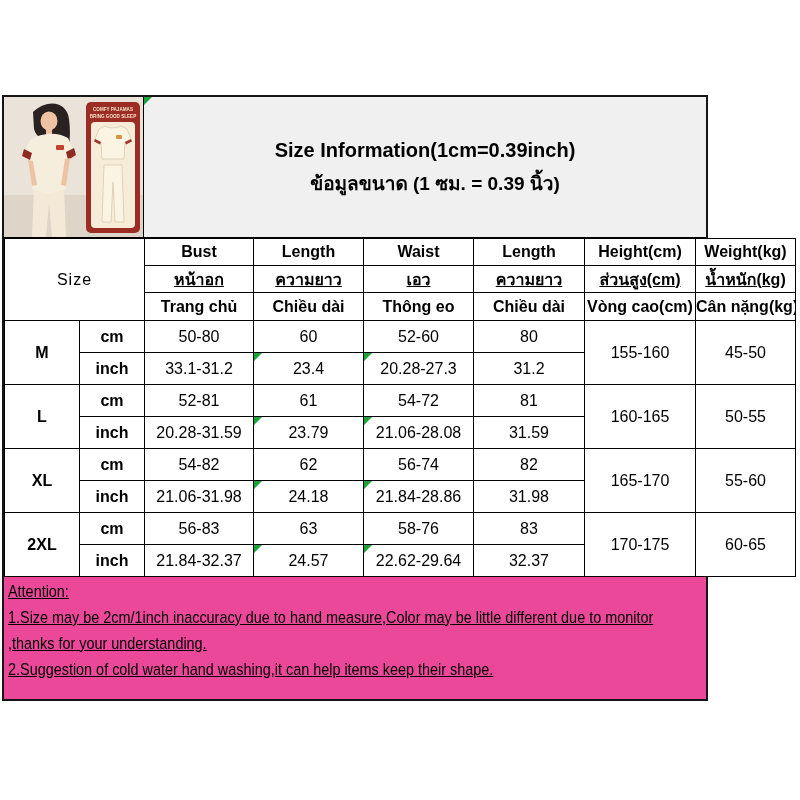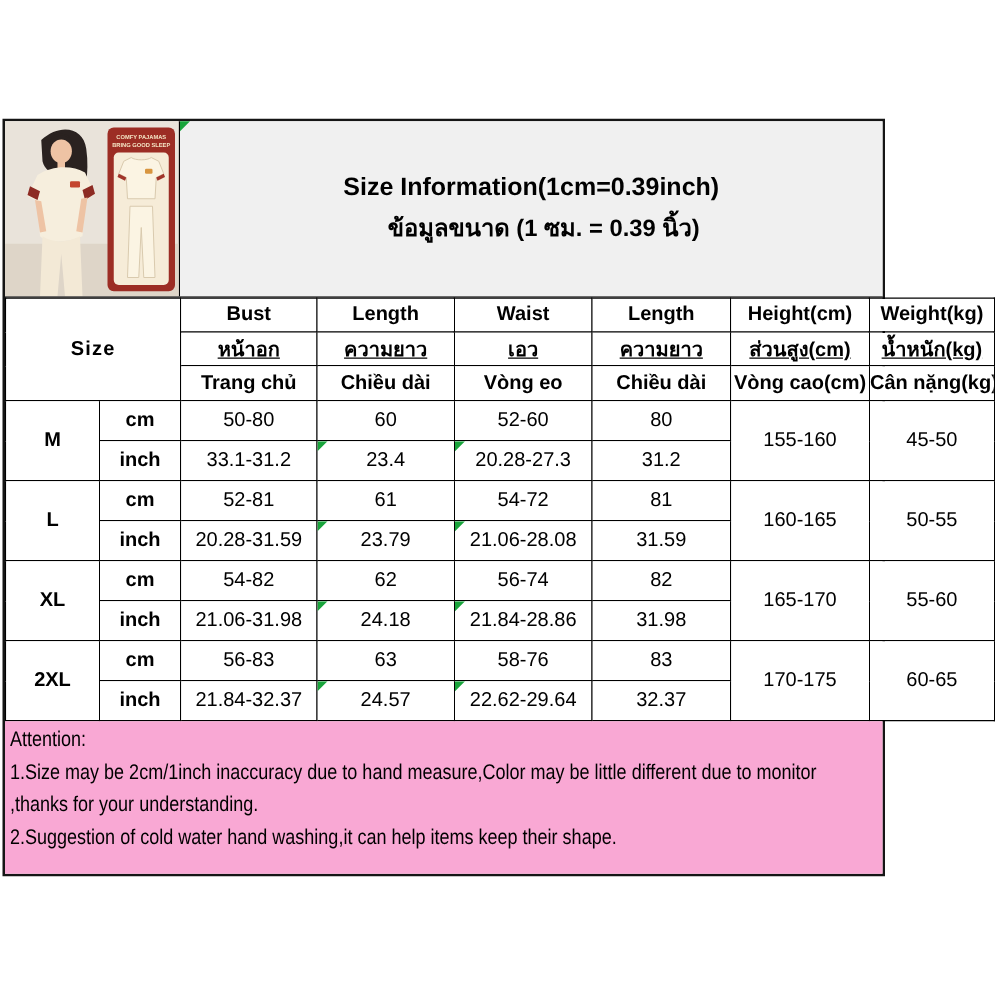--- a/index.html
+++ b/index.html
@@ -30,31 +30,31 @@
     pointer-events:none;
   }
   
   table.size-table{border-collapse:collapse;table-layout:fixed;width:100%;}
   table.size-table td{
     border:1px solid #000;text-align:center;vertical-align:middle;
     padding:0;position:relative;white-space:nowrap;overflow:hidden;
     font-size:16px;background:#fff;
   }
   td.g{background:#f0f0f0;}
-  td.size-big{font-size:30px;font-weight:bold;letter-spacing:1px;}
+  td.size-big{font-size:30px;font-weight:normal;letter-spacing:1px;}
   td.hb{font-weight:bold;font-size:17px;}
   td.hth{font-weight:bold;font-size:15px;text-decoration:underline;}
   td.hvi{font-weight:bold;font-size:16px;}
   td.slbl{font-weight:bold;font-size:20px;}
   td.unit{font-weight:bold;font-size:16px;}
   tr.hr{height:27px;}
   tr.hr3{height:28px;}
   tr.dr{height:32px;}
   
-  .attention{height:120px;background:#f9a8d4;overflow:hidden;padding:2px 4px 0 4px;}
+  .attention{height:120px;background:#ec4899;overflow:hidden;padding:2px 4px 0 4px;text-decoration:underline;}
   .attn-inner{
     width:118%;transform:scaleX(0.8475);transform-origin:0 0;
     font-size:17px;line-height:26px;
   }
 </style>
 </head>
 <body>
 
 <div class="sheet">
 
@@ -127,21 +127,21 @@
       <td class="g hth">หน้าอก</td>
       <td class="g hth">ความยาว</td>
       <td class="g hth">เอว</td>
       <td class="g hth">ความยาว</td>
       <td class="g hth">ส่วนสูง(cm)</td>
       <td class="g hth">น้ำหนัก(kg)</td>
     </tr>
     <tr class="hr3">
       <td class="g hvi">Trang chủ</td>
       <td class="g hvi">Chiều dài</td>
-      <td class="g hvi">Vòng eo</td>
+      <td class="g hvi">Thông eo</td>
       <td class="g hvi">Chiều dài</td>
       <td class="g hvi">Vòng cao(cm)</td>
       <td class="g hvi">Cân nặng(kg)</td>
     </tr>
 
     <tr class="dr">
       <td rowspan="2" class="g slbl">M</td>
       <td class="g unit">cm</td>
       <td class="g">50-80</td>
       <td class="g">60</td>

